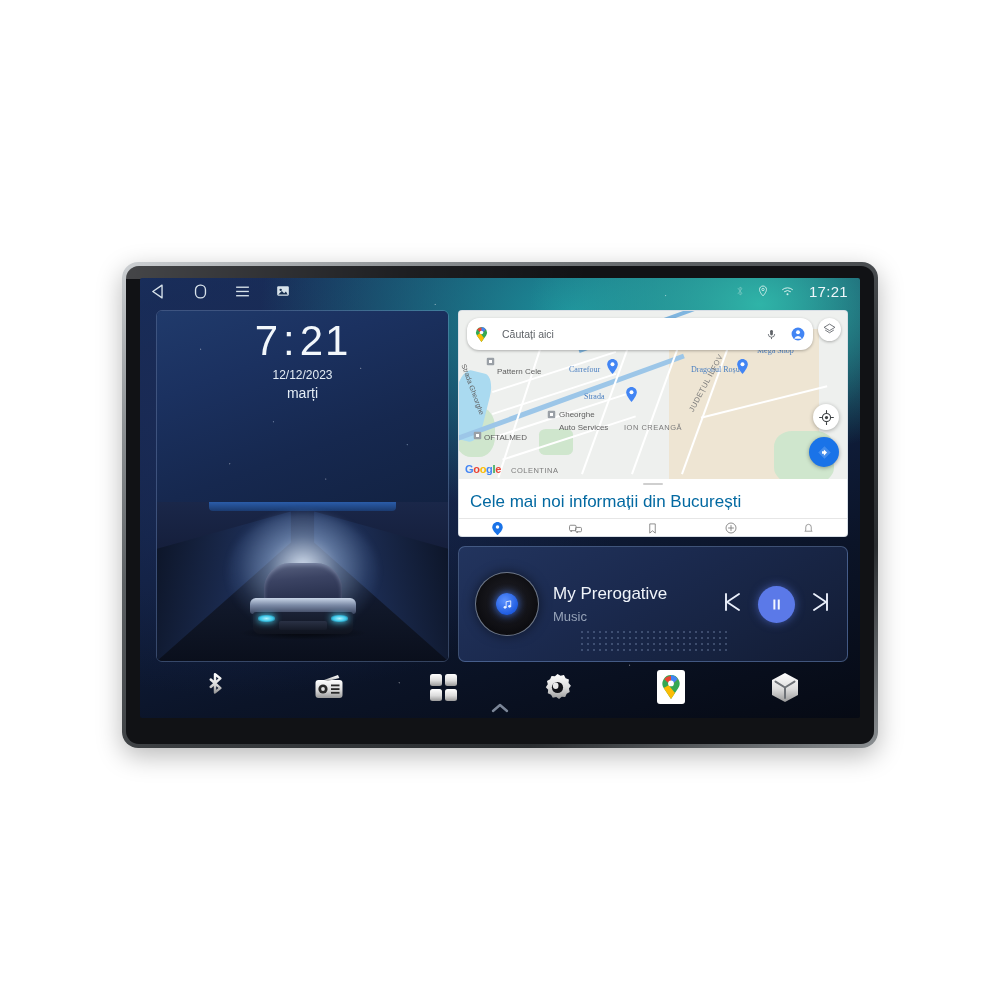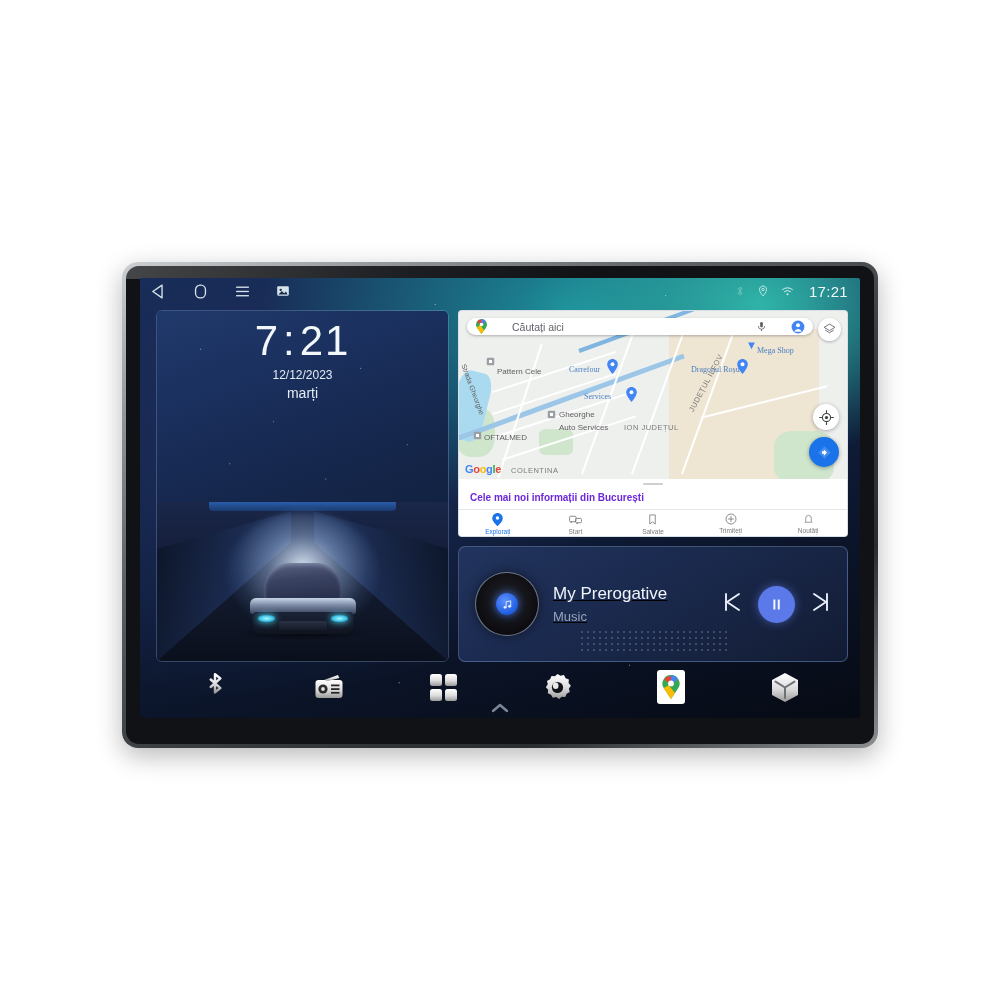--- a/index.html
+++ b/index.html
@@ -132,58 +132,58 @@
   .mgreen{position:absolute;background:#cfe6cd;}
   .mwater{position:absolute;background:#aadaf0;}
   .mbeige{position:absolute;background:#eee5d3;}
   .mroad{position:absolute;background:#ffffff;}
   .mmain{position:absolute;background:#9cc6e8;}
   .mlabel{position:absolute;font-size:8px;color:#5d5d5d;white-space:nowrap;}
   .mlabel.blue{color:#4a7fc1;font-family:Liberation Serif, serif;}
   .mlabel.caps{letter-spacing:.5px;color:#7a7a7a;font-size:7.5px;}
   .mpin{position:absolute;width:11px;height:15px;}
 
-  .searchbar{position:absolute;left:8px;right:34px;top:7px;height:17px;background:#fff;border-radius:12px;
-    display:flex;align-items:center;padding:0 8px;box-sizing:border-box;gap:24px;
+  .searchbar{position:absolute;left:8px;right:34px;top:7px;height:32px;background:#fff;border-radius:12px;
+    display:flex;align-items:center;padding:0 8px;box-sizing:border-box;gap:14px;
     box-shadow:0 1px 3px rgba(0,0,0,.28);z-index:4;}
   .searchbar .ph{font-size:10.5px;color:#5f6368;flex:1;}
   .layersbtn{position:absolute;right:6px;top:7px;width:23px;height:23px;border-radius:50%;
     background:#fff;display:flex;align-items:center;justify-content:center;
     box-shadow:0 1px 3px rgba(0,0,0,.28);z-index:4;}
   .locbtn{position:absolute;right:8px;top:93px;width:26px;height:26px;border-radius:50%;background:#fff;
     display:flex;align-items:center;justify-content:center;box-shadow:0 1px 4px rgba(0,0,0,.3);z-index:4;}
   .navbtn{position:absolute;right:8px;top:126px;width:30px;height:30px;border-radius:50%;background:#1a73e8;
     display:flex;align-items:center;justify-content:center;box-shadow:0 1px 4px rgba(0,0,0,.35);z-index:4;}
   .gwm{position:absolute;left:6px;bottom:4px;font-size:11px;font-weight:bold;z-index:4;letter-spacing:-.3px;}
   .gwm span:nth-child(1){color:#4285F4}.gwm span:nth-child(2){color:#EA4335}
   .gwm span:nth-child(3){color:#FBBC05}.gwm span:nth-child(4){color:#4285F4}
   .gwm span:nth-child(5){color:#34A853}.gwm span:nth-child(6){color:#EA4335}
 
   #mapsheet{position:absolute;left:0;right:0;top:168px;bottom:0;background:#fff;}
   .grab{width:20px;height:2px;background:#cfcfcf;border-radius:2px;margin:4px auto 0;}
-  .newsline{font-size:10px;color:#6d28d9;padding:7px 11px 6px 11px;font-weight:bold;}
+  .newsline{font-size:17px;color:#0369a1;padding:7px 11px 6px 11px;}
   .mtabs{display:flex;border-top:1px solid #e6e6e6;padding-top:3px;}
   .mtab{flex:1;display:flex;flex-direction:column;align-items:center;gap:2px;}
   .mtab .tl{font-size:6.5px;color:#7a7a7a;}
   .mtab.active .tl{color:#1a73e8;}
 
   
   #musicwidget{flex:1;min-height:0;border-radius:7px;position:relative;overflow:hidden;
     border:1px solid rgba(140,175,225,.35);
     background:linear-gradient(150deg,#22345e 0%,#1b2a4f 40%,#16223f 75%,#121b33 100%);
     display:flex;align-items:center;padding:0 14px 0 16px;box-sizing:border-box;gap:14px;}
   .vinyl{width:62px;height:62px;border-radius:50%;flex:0 0 auto;position:relative;
     background:radial-gradient(circle at 50% 45%,#2b2b30 0%,#17171c 38%,#0c0c10 70%,#151519 100%);
     border:1px solid rgba(190,205,230,.55);
     box-shadow:0 0 12px rgba(0,0,0,.5);display:flex;align-items:center;justify-content:center;}
   .vinyl .hub{width:22px;height:22px;border-radius:50%;
     background:radial-gradient(circle at 40% 35%,#5d92ff,#1f5ce0 70%);
     display:flex;align-items:center;justify-content:center;
     box-shadow:0 0 9px rgba(60,120,255,.85);}
-  .mtext{flex:1;min-width:0;position:relative;z-index:2;text-decoration:underline;}
+  .mtext{flex:1;min-width:0;position:relative;z-index:2;}
   .trackname{font-size:17px;color:#f0f4fa;line-height:1.2;}
   .trackartist{font-size:13px;color:#96a3b8;margin-top:4px;}
   .mcontrols{display:flex;align-items:center;gap:14px;flex:0 0 auto;z-index:2;}
   .pausebtn{width:37px;height:37px;border-radius:50%;background:#5b79e8;
     display:flex;align-items:center;justify-content:center;box-shadow:0 0 10px rgba(91,121,232,.6);}
   .dots{position:absolute;left:120px;right:120px;bottom:6px;height:26px;opacity:.30;
     background-image:radial-gradient(currentColor .7px, transparent .8px);
     background-size:6px 6px;color:#9fb5dc;z-index:1;}
 
   
@@ -298,27 +298,27 @@
               <div class="mroad" style="left:60px;top:30px;width:2px;height:140px;transform:rotate(18deg)"></div>
               <div class="mroad" style="left:30px;top:60px;width:130px;height:1.6px;transform:rotate(-18deg)"></div>
               <div class="mroad" style="left:30px;top:82px;width:130px;height:1.6px;transform:rotate(-18deg)"></div>
               <div class="mroad" style="left:30px;top:104px;width:140px;height:1.6px;transform:rotate(-18deg)"></div>
               <div class="mroad" style="left:40px;top:126px;width:140px;height:1.6px;transform:rotate(-18deg)"></div>
               <div class="mroad" style="left:240px;top:90px;width:130px;height:1.6px;transform:rotate(-14deg)"></div>
 
               <span class="mlabel" style="left:8px;top:52px;transform:rotate(70deg);transform-origin:left top;font-size:7px">Strada Gheorghe</span>
               <span class="mlabel" style="left:38px;top:56px">Pattern Cele</span>
               <span class="mlabel blue" style="left:110px;top:54px">Carrefour</span>
-              <span class="mlabel blue" style="left:125px;top:81px">Services</span>
+              <span class="mlabel blue" style="left:125px;top:81px">Strada</span>
               <span class="mlabel" style="left:100px;top:99px">Gheorghe</span>
               <span class="mlabel" style="left:100px;top:112px">Auto Services</span>
               <span class="mlabel" style="left:25px;top:122px">OFTALMED</span>
               <span class="mlabel blue" style="left:232px;top:54px">Dragonul Roșu</span>
               <span class="mlabel blue" style="left:298px;top:35px">Mega Shop</span>
-              <span class="mlabel caps" style="left:165px;top:112px">ION JUDEȚUL</span>
+              <span class="mlabel caps" style="left:165px;top:112px">ION CREANGĂ</span>
               <span class="mlabel caps" style="left:228px;top:98px;transform:rotate(-62deg);transform-origin:left top">JUDEȚUL ILFOV</span>
               <span class="mlabel caps" style="left:52px;top:155px">COLENTINA</span>
 
               <svg class="mpin" style="left:148px;top:48px" viewBox="0 0 24 34">
                   <path d="M12 0C5.4 0 0 5.4 0 12c0 9 12 22 12 22s12-13 12-22C24 5.4 18.6 0 12 0z" fill="#4285F4"></path>
                   <circle cx="12" cy="12" r="4.5" fill="#fff"></circle>
                 </svg>
               <svg class="mpin" style="left:167px;top:76px" viewBox="0 0 24 34">
                   <path d="M12 0C5.4 0 0 5.4 0 12c0 9 12 22 12 22s12-13 12-22C24 5.4 18.6 0 12 0z" fill="#4285F4"></path>
                   <circle cx="12" cy="12" r="4.5" fill="#fff"></circle>

